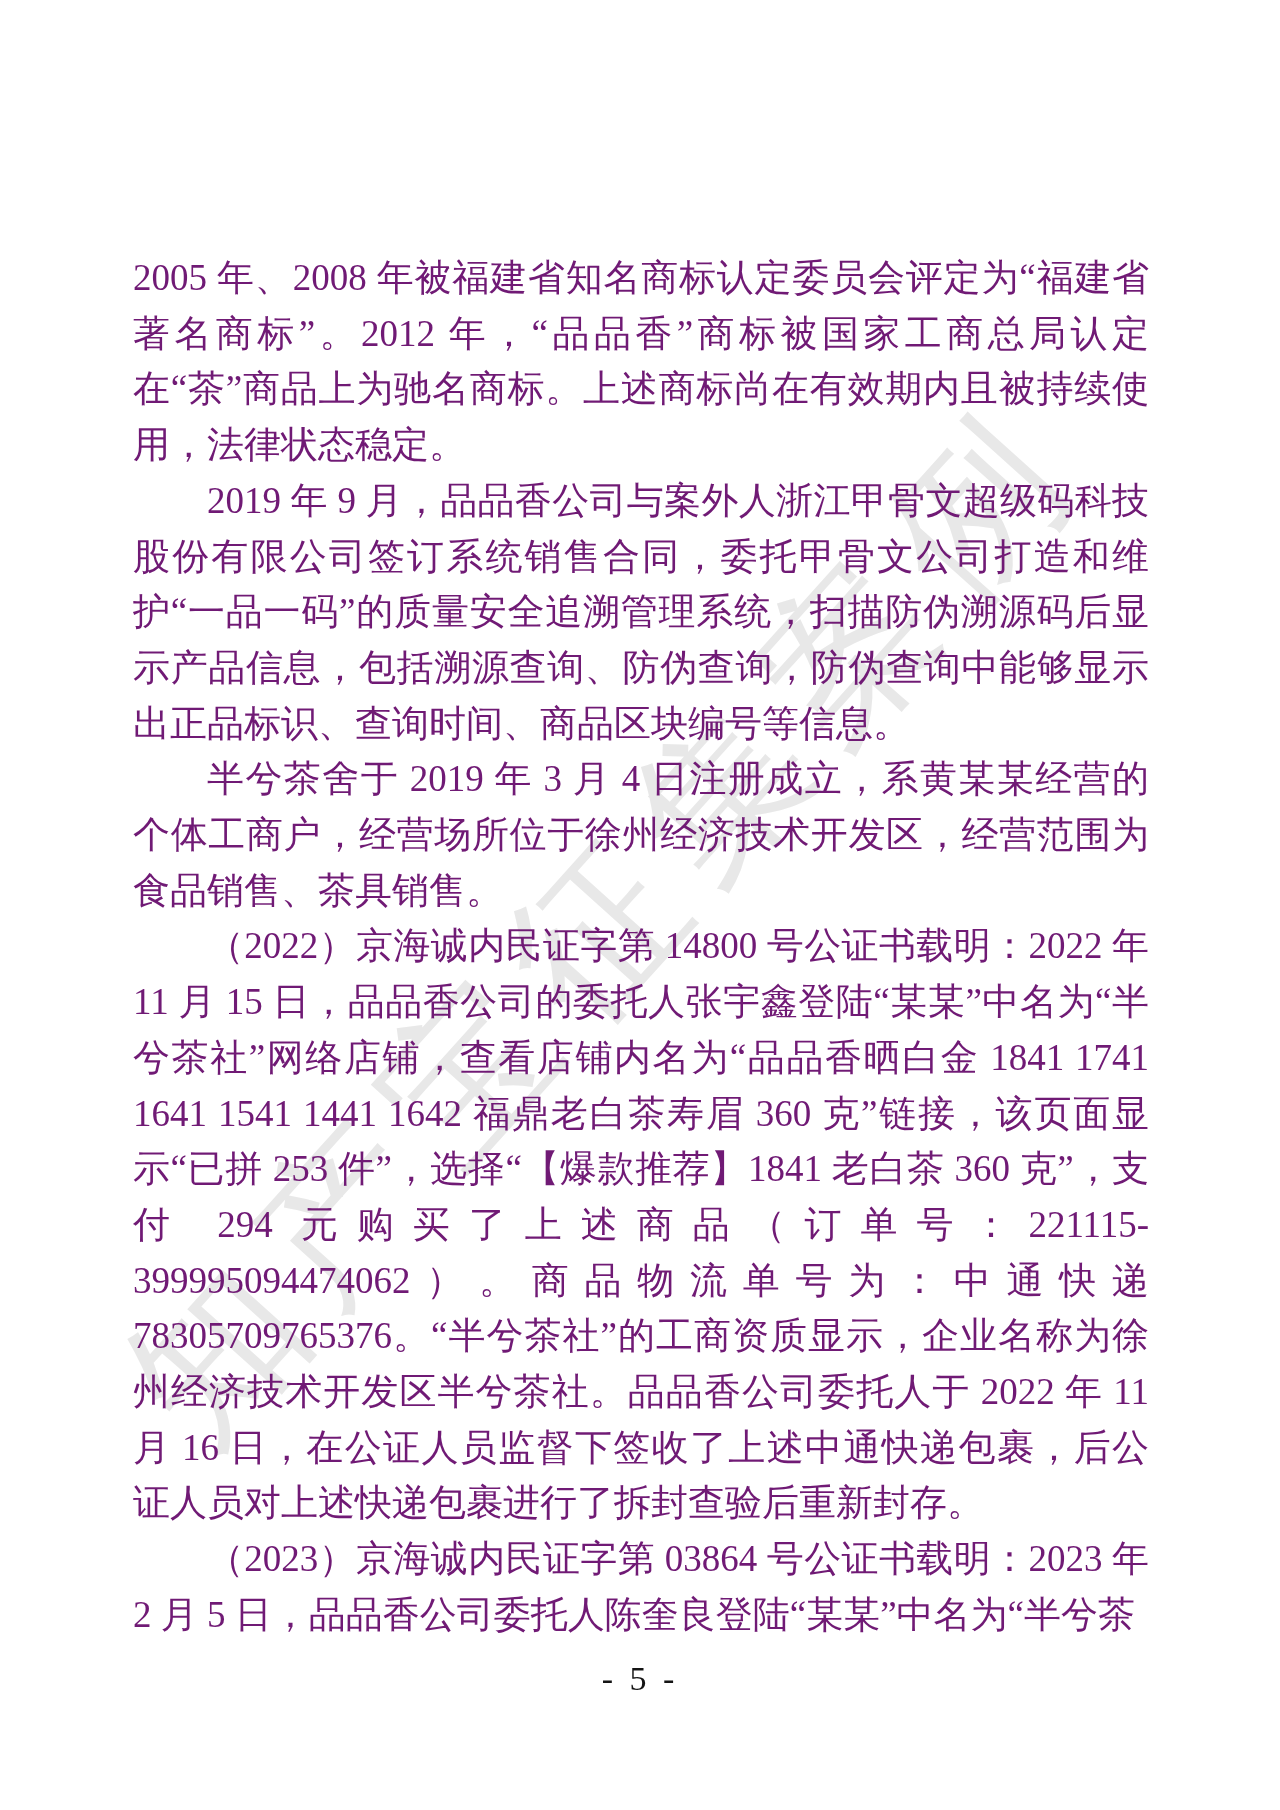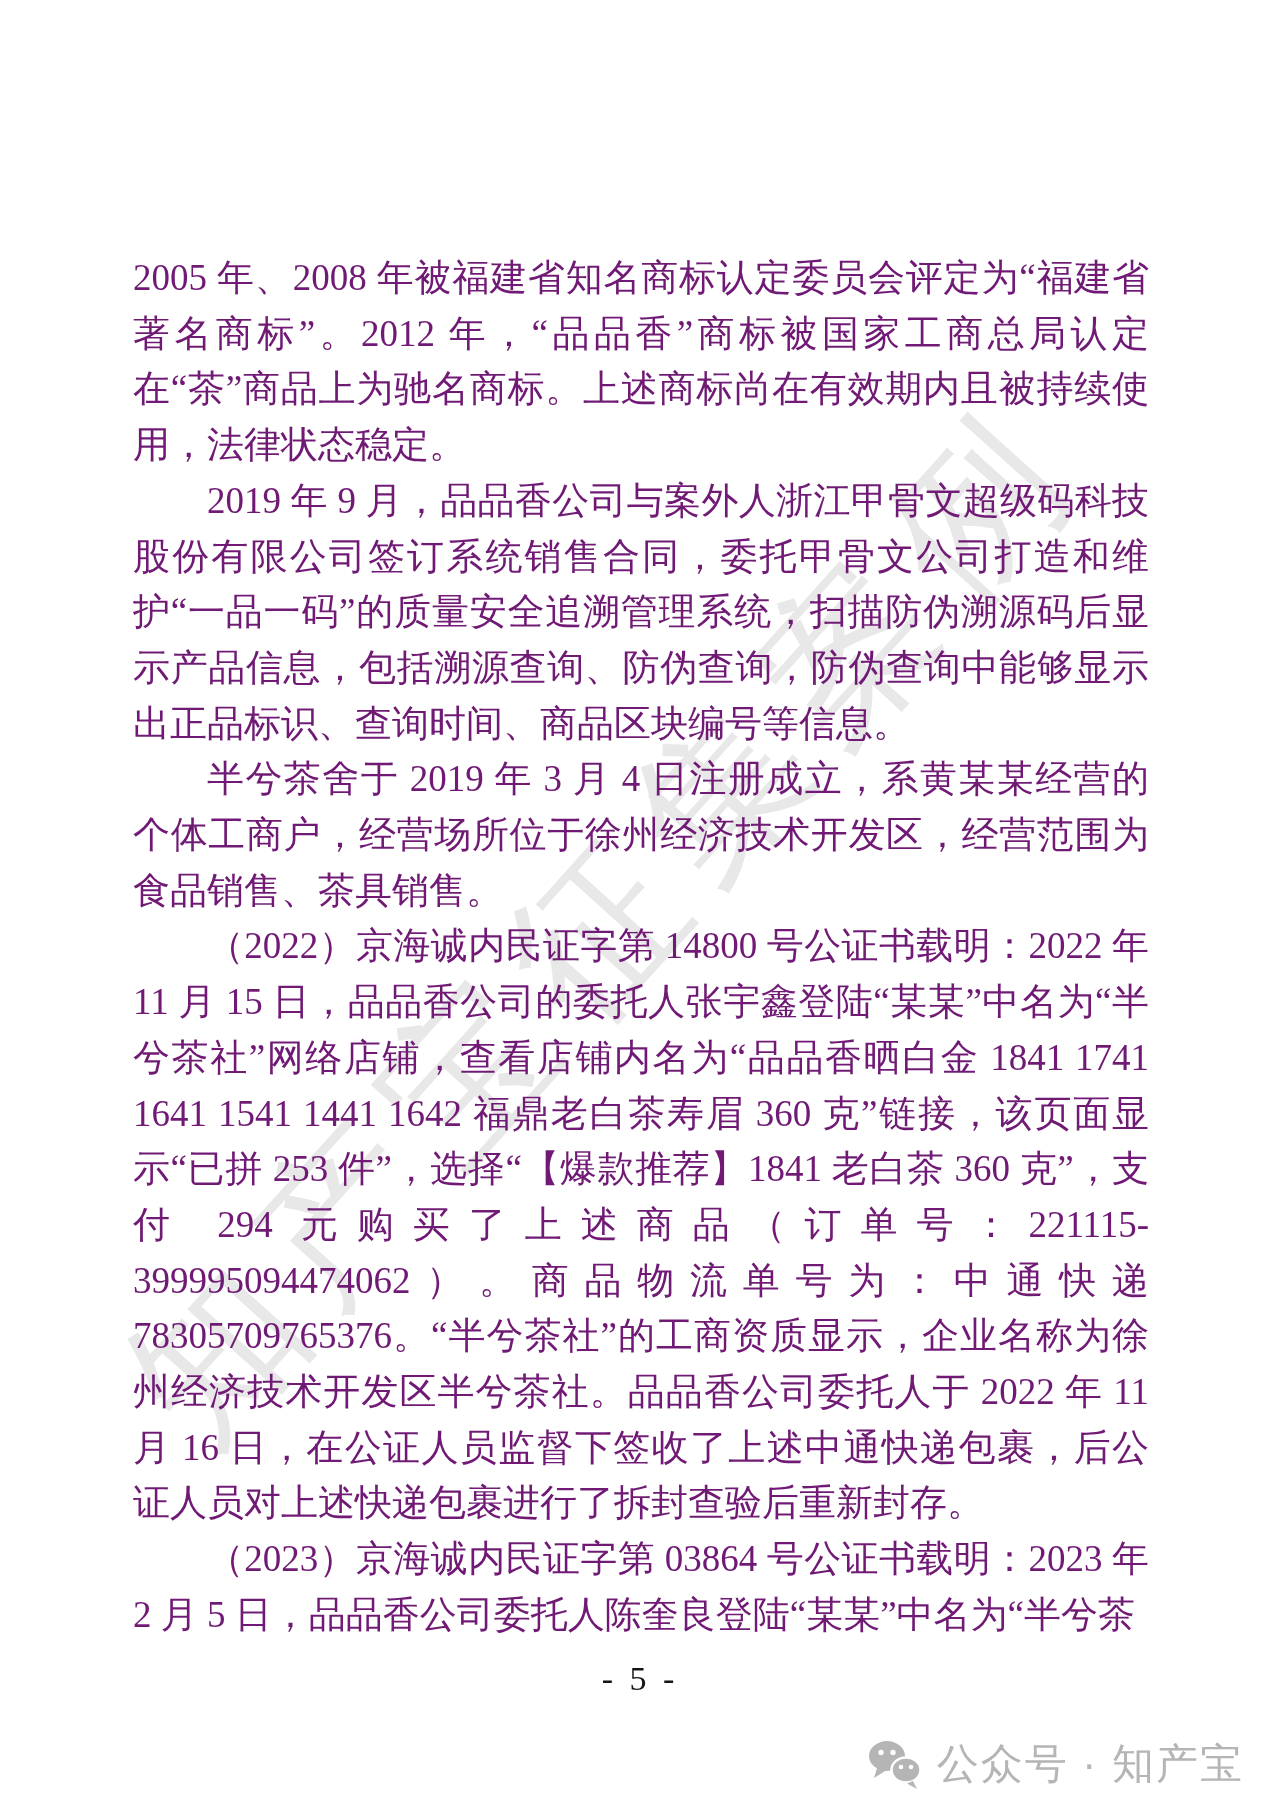--- a/index.html
+++ b/index.html
@@ -83,29 +83,14 @@
   <div class="body-text">
       <p class="para">2005 年、2008 年被福建省知名商标认定委员会评定为“福建省著名商标”。2012 年，“品品香”商标被国家工商总局认定在“茶”商品上为驰名商标。上述商标尚在有效期内且被持续使用，法律状态稳定。</p>
       <p class="para indent">2019 年 9 月，品品香公司与案外人浙江甲骨文超级码科技股份有限公司签订系统销售合同，委托甲骨文公司打造和维护“一品一码”的质量安全追溯管理系统，扫描防伪溯源码后显示产品信息，包括溯源查询、防伪查询，防伪查询中能够显示出正品标识、查询时间、商品区块编号等信息。</p>
       <p class="para indent">半兮茶舍于 2019 年 3 月 4 日注册成立，系黄某某经营的个体工商户，经营场所位于徐州经济技术开发区，经营范围为食品销售、茶具销售。</p>
       <p class="para indent">（2022）京海诚内民证字第 14800 号公证书载明：2022 年 11 月 15 日，品品香公司的委托人张宇鑫登陆“某某”中名为“半兮茶社”网络店铺，查看店铺内名为“品品香晒白金 1841 1741 1641 1541 1441 1642 福鼎老白茶寿眉 360 克”链接，该页面显示“已拼 253 件”，选择“【爆款推荐】1841 老白茶 360 克”，支付 294 元购买了上述商品（订单号：221115-399995094474062）。商品物流单号为：中通快递 78305709765376。“半兮茶社”的工商资质显示，企业名称为徐州经济技术开发区半兮茶社。品品香公司委托人于 2022 年 11 月 16 日，在公证人员监督下签收了上述中通快递包裹，后公证人员对上述快递包裹进行了拆封查验后重新封存。</p>
       <p class="para indent">（2023）京海诚内民证字第 03864 号公证书载明：2023 年 2 月 5 日，品品香公司委托人陈奎良登陆“某某”中名为“半兮茶</p>
     </div>
 
   <div class="page-number">- 5 -</div>
 
-  <div class="footer">
-    <span class="wechat-icon">
-      <svg width="56" height="50" viewBox="0 0 56 50" xmlns="http://www.w3.org/2000/svg">
-        <ellipse cx="20" cy="17" rx="18" ry="15" fill="#b5b5b5"></ellipse>
-        <polygon points="10,29 7,39 19,31.5" fill="#b5b5b5"></polygon>
-        <circle cx="14" cy="13.5" r="2.7" fill="#ffffff"></circle>
-        <circle cx="26" cy="13.5" r="2.7" fill="#ffffff"></circle>
-        <ellipse cx="39" cy="31" rx="14.5" ry="12.5" fill="#b5b5b5" stroke="#ffffff" stroke-width="2.5"></ellipse>
-        <polygon points="46,42 50,50 40,44.5" fill="#b5b5b5"></polygon>
-        <circle cx="34" cy="28" r="2.3" fill="#ffffff"></circle>
-        <circle cx="44" cy="28" r="2.3" fill="#ffffff"></circle>
-      </svg>
-    </span>
-    <span>公众号 · 知产宝</span>
-  </div>
 
 </div>
 
 </body></html>

